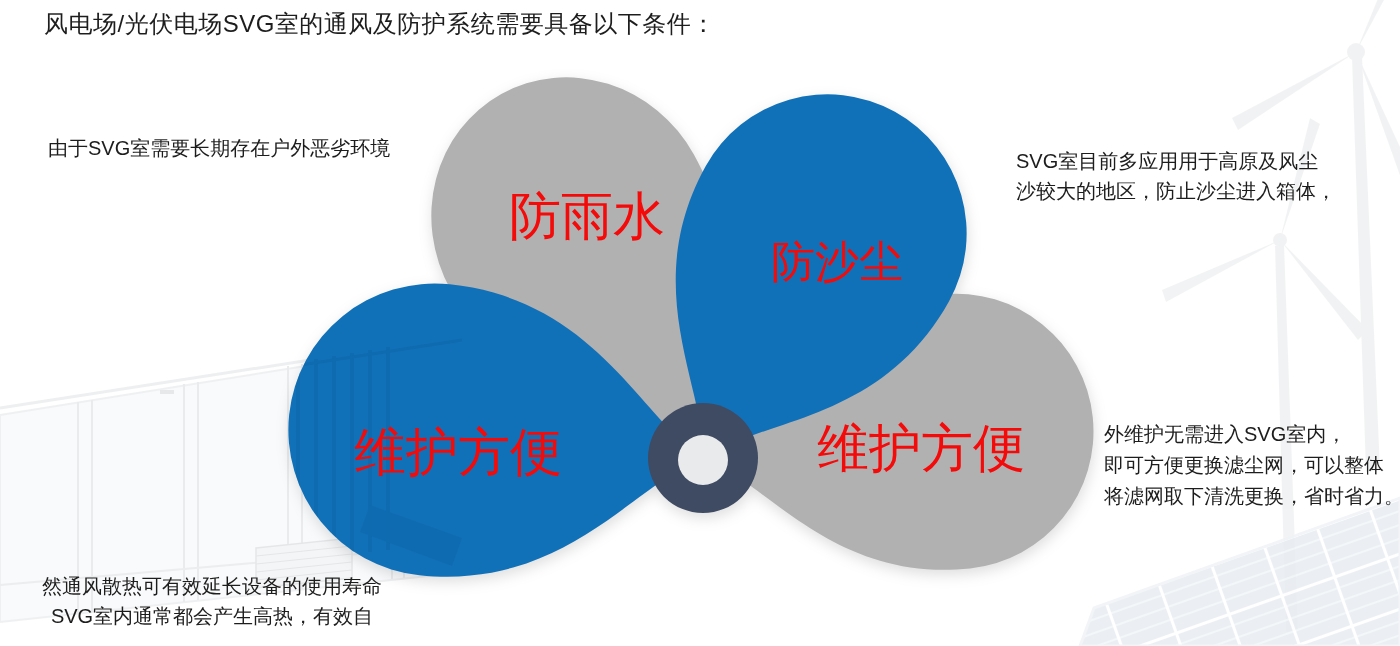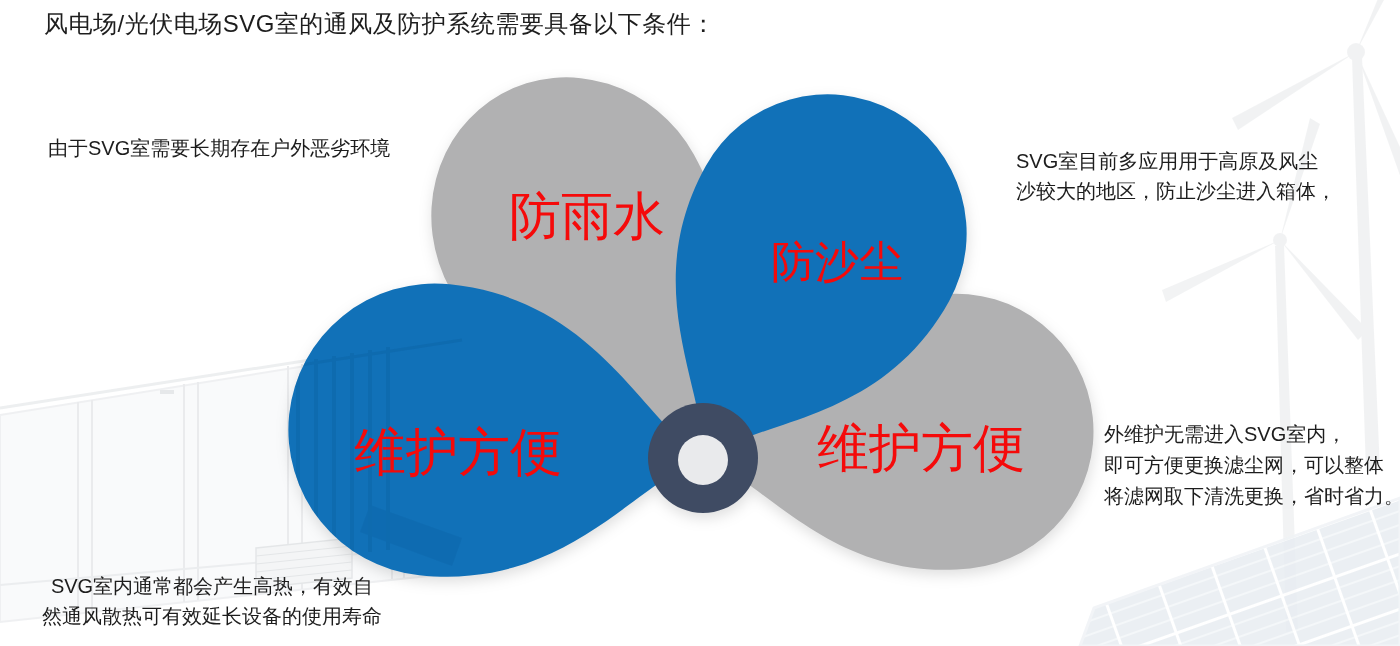--- a/index.html
+++ b/index.html
@@ -131,17 +131,17 @@
     <div>沙较大的地区，防止沙尘进入箱体，</div>
   </div>
 
   <div class="abs note note-maintain">
     <div>外维护无需进入SVG室内，</div>
     <div>即可方便更换滤尘网，可以整体</div>
     <div>将滤网取下清洗更换，省时省力。</div>
   </div>
 
   <div class="abs note note-vent">
+    <div>然通风散热可有效延长设备的使用寿命</div>
     <div>SVG室内通常都会产生高热，有效自</div>
-    <div>然通风散热可有效延长设备的使用寿命</div>
   </div>
 
 </div>
 
 </body></html>

